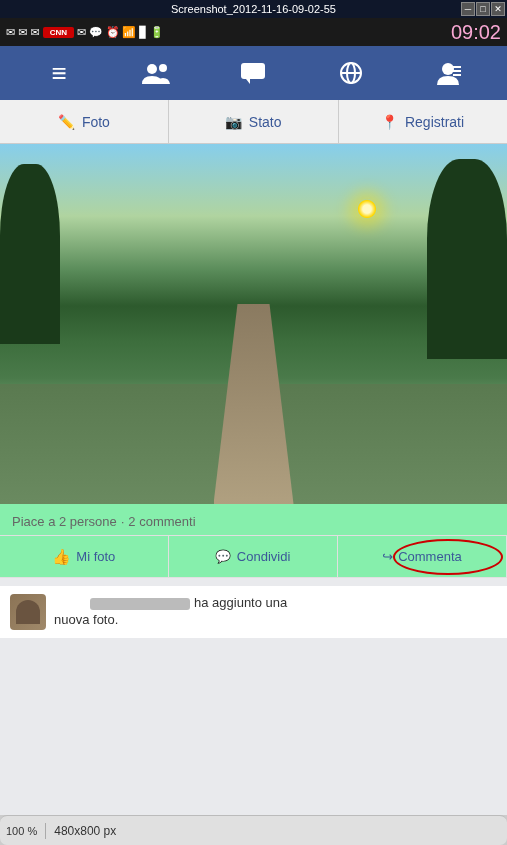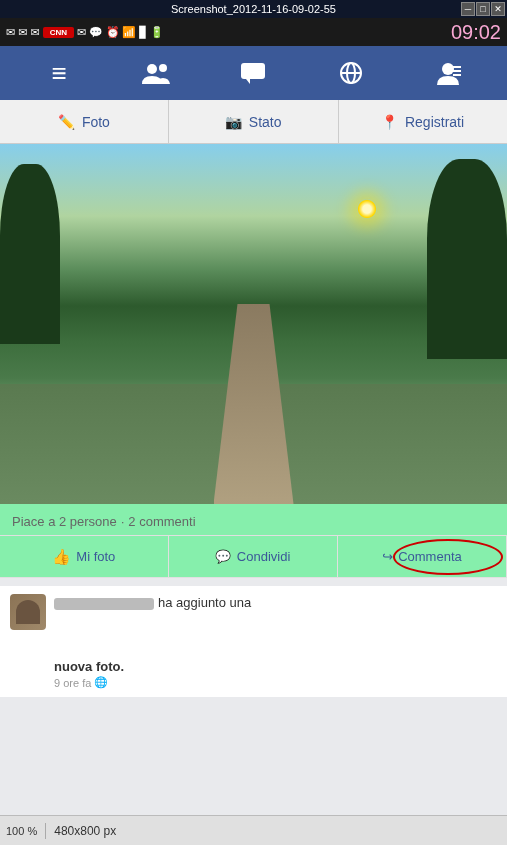--- a/index.html
+++ b/index.html
@@ -280,26 +280,26 @@
       height: 12px;
       background: #bbb;
       border-radius: 3px;
       margin-right: 4px;
       vertical-align: middle;
     }
     .preview-action-text {
       font-size: 13px;
       color: #333;
       line-height: 1.4;
+      margin-left: 36px;
     }
     .preview-new-photo {
       font-size: 13px;
       color: #333;
-      font-weight: bold;
-      margin-top: 47px;
+      font-weight: normal;
     }
     .preview-time {
       font-size: 11px;
       color: #999;
       margin-top: 2px;
       display: flex;
       align-items: center;
       gap: 3px;
     }
     .globe-icon-small {
@@ -313,20 +313,21 @@
       height: 30px;
       display: flex;
       align-items: center;
       padding: 0 6px;
       gap: 8px;
       border-top: 1px solid #bbb;
       position: absolute;
       bottom: 0;
       left: 0;
       right: 0;
+      border-radius: 7px;
     }
     .zoom-text {
       font-size: 11px;
       color: #333;
     }
     .separator {
       width: 1px;
       height: 16px;
       background: #aaa;
     }
@@ -450,24 +451,20 @@
 
   <div class="post-preview post-card">
     <div class="preview-avatar">
       <div class="avatar-silhouette"></div>
     </div>
     <div class="preview-text">
       <div class="preview-action-text">
         <span class="preview-name-blur"></span><span>ha aggiunto una</span>
       </div>
       <div class="preview-new-photo">nuova foto.</div>
-      <div class="preview-time">
-        <span>9 ore fa</span>
-        <span class="globe-icon-small">🌐</span>
-      </div>
     </div>
   </div>
 
 </div>
 
 <div class="browser-bar">
   <span class="zoom-text">100 %</span>
   <div class="separator"></div>
   <span class="dimensions-text">480x800 px</span>
 </div>

